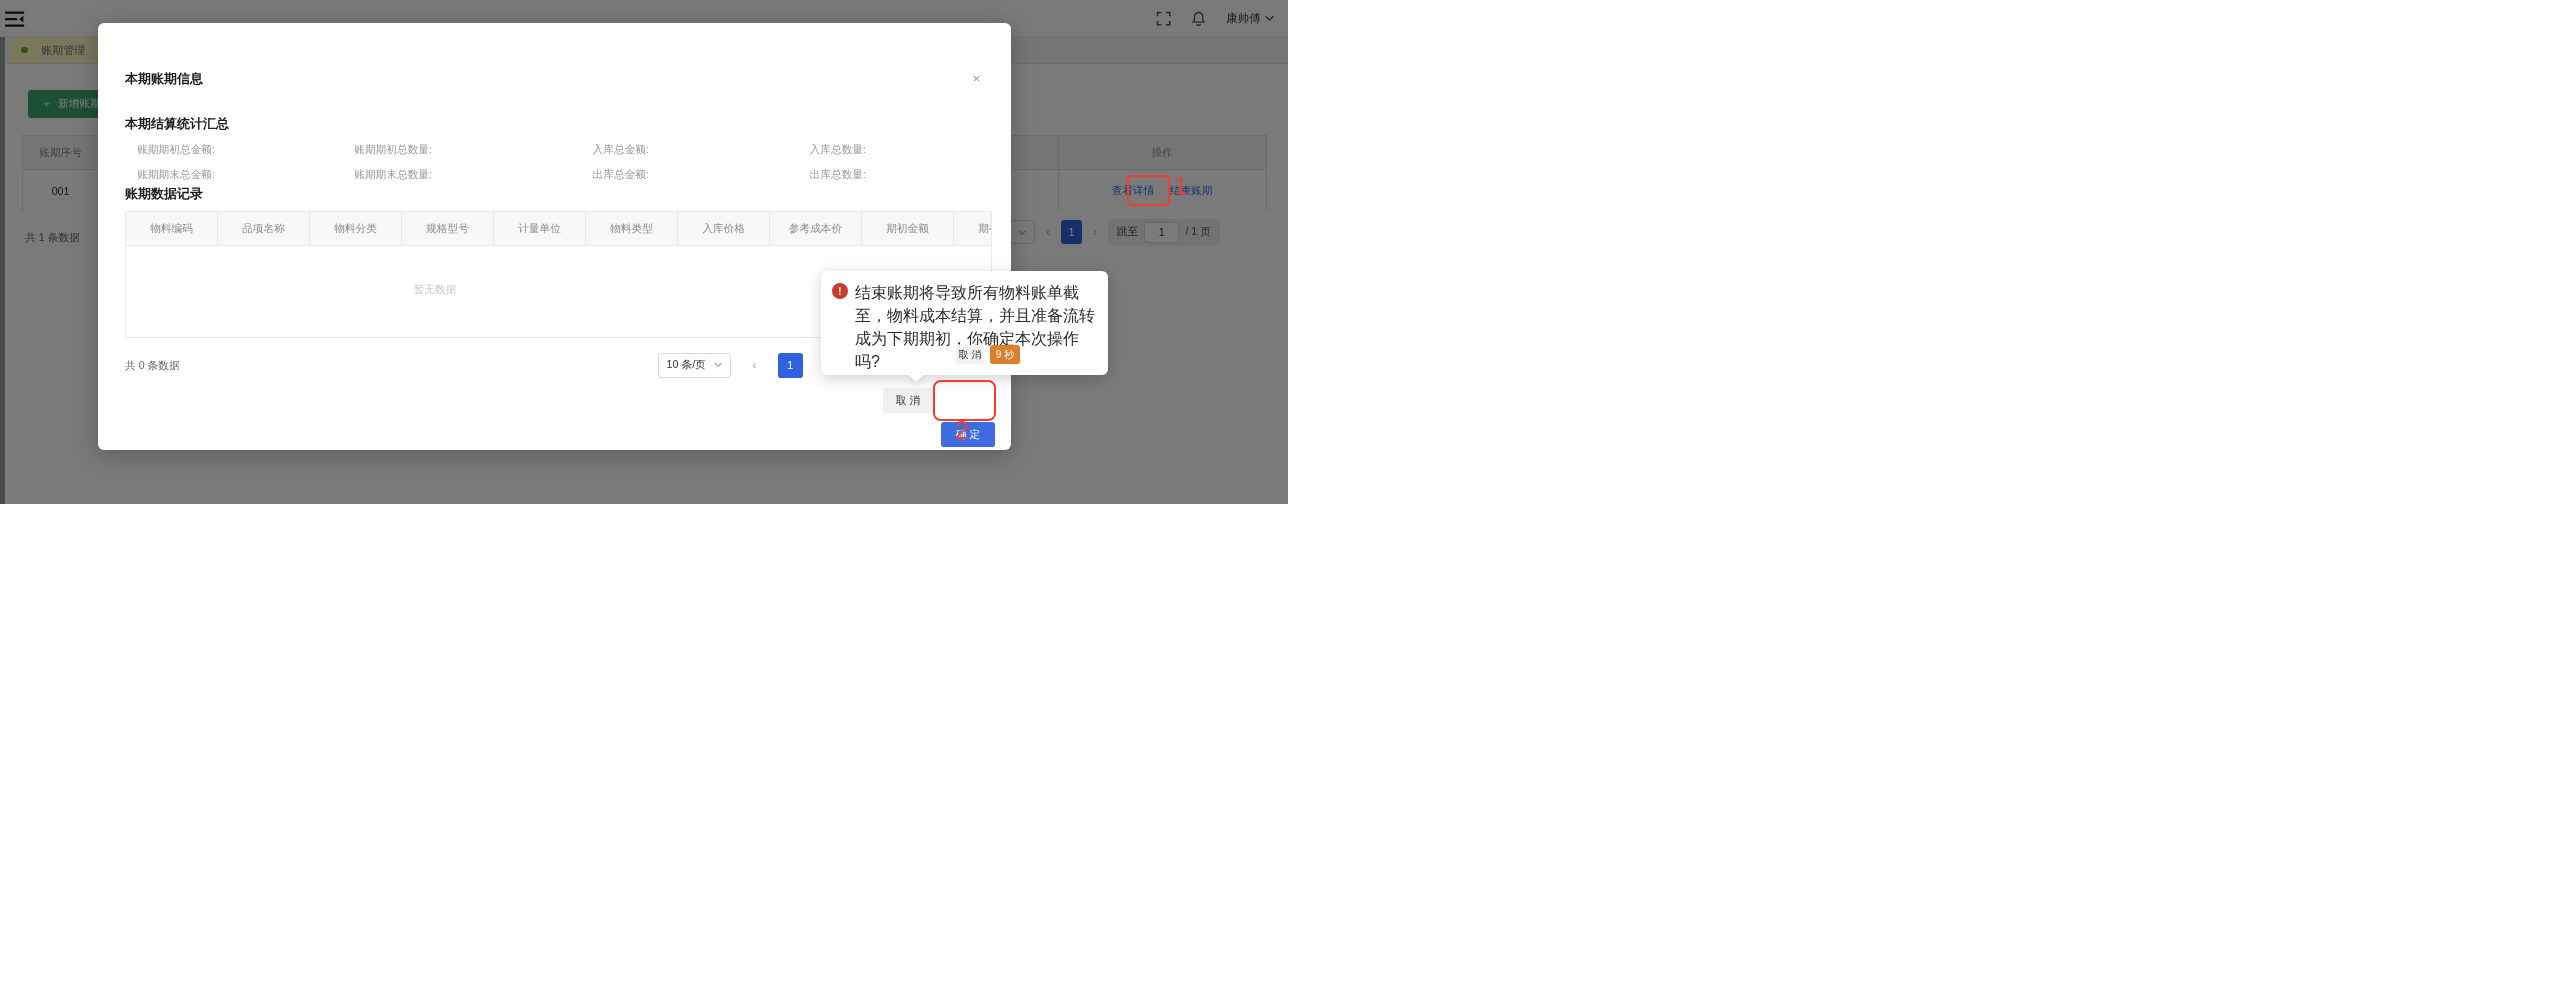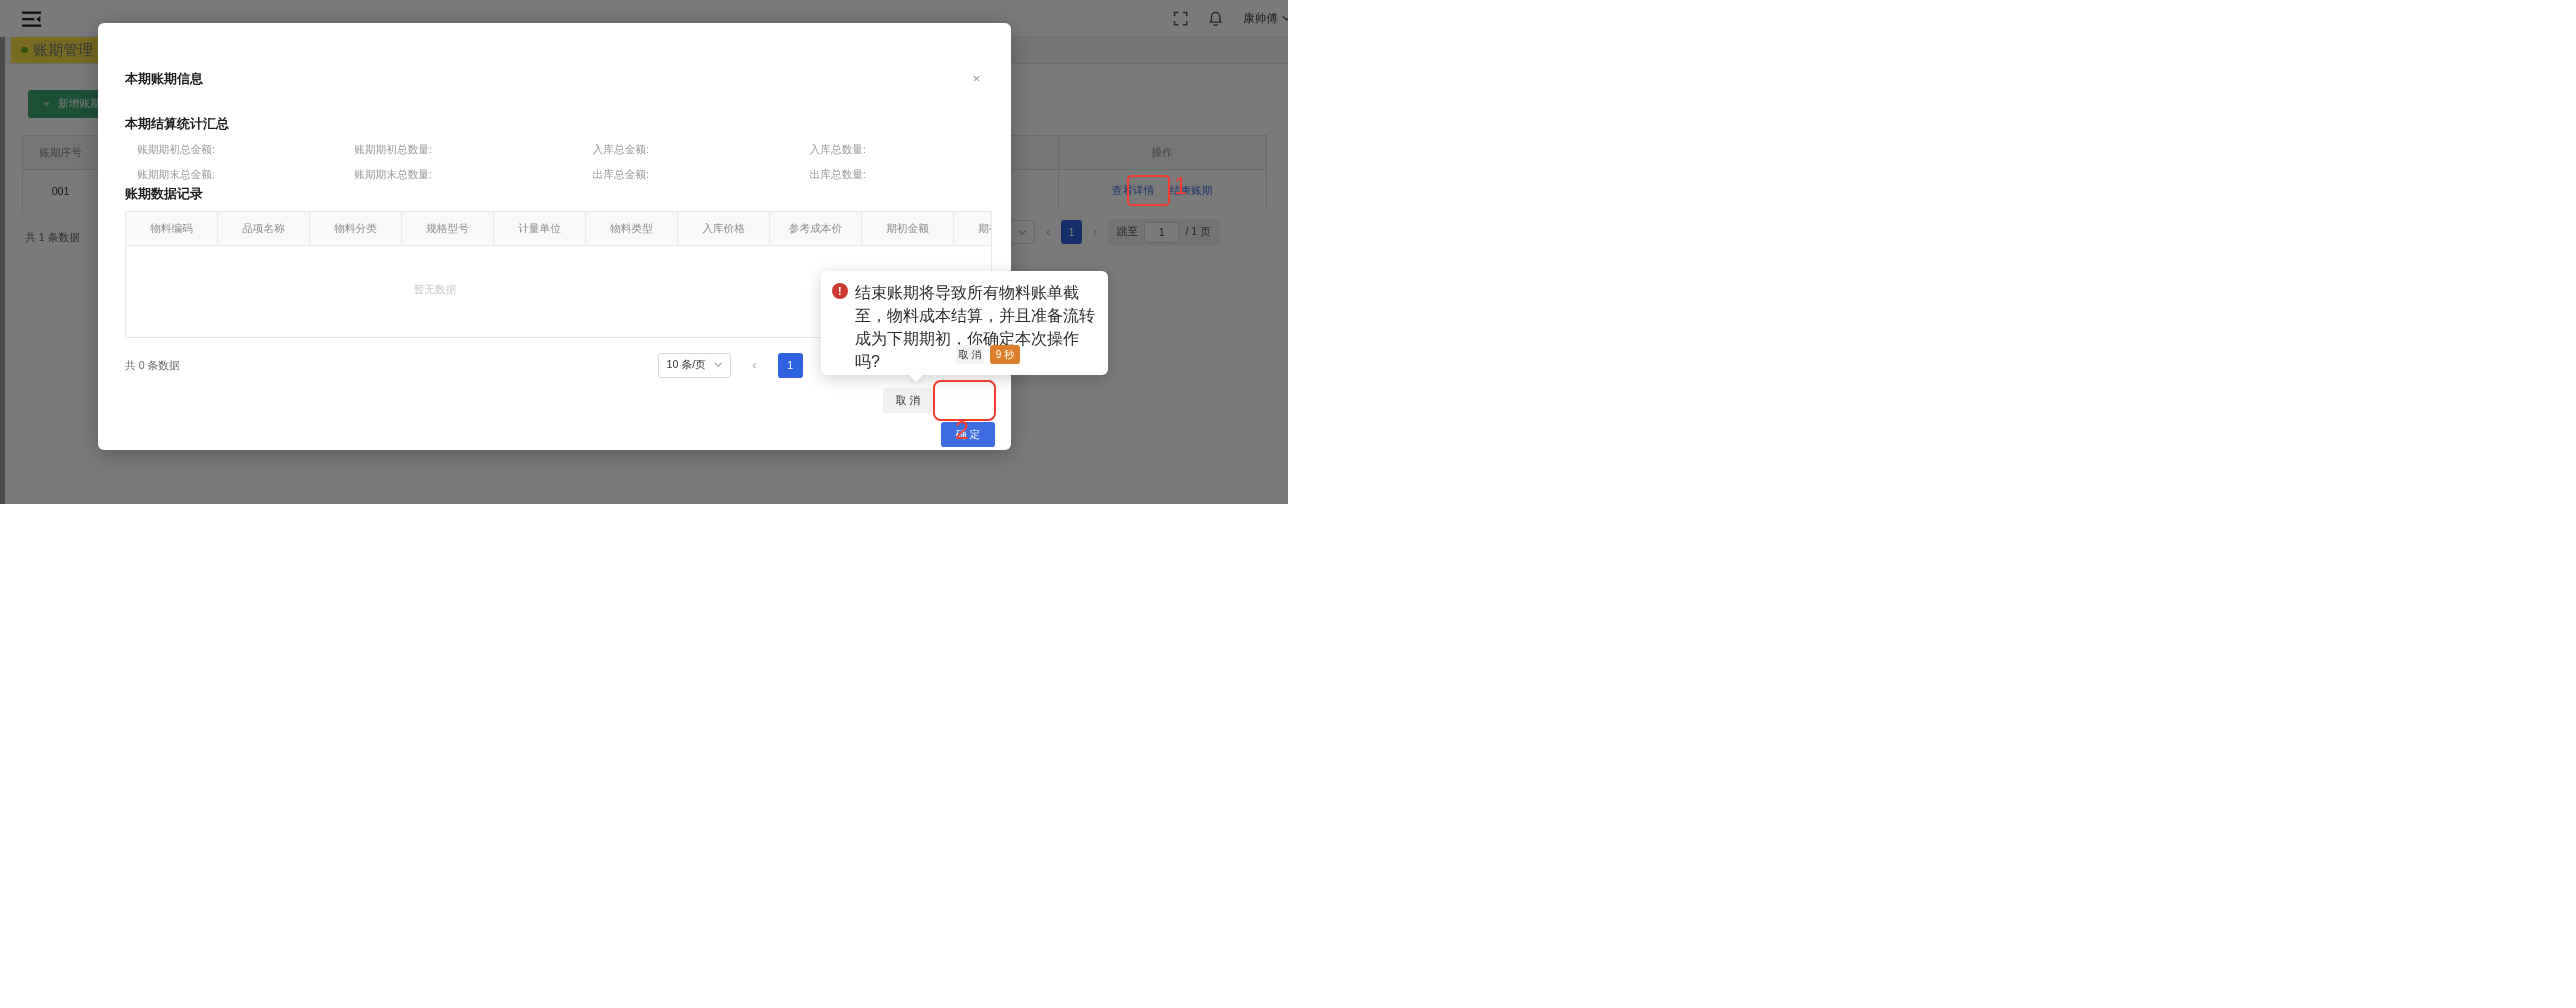--- a/index.html
+++ b/index.html
@@ -4,28 +4,28 @@
 <style>
   * { box-sizing: border-box; margin: 0; padding: 0; }
   html,body { width:1288px; height:504px; }
   body {
     position: relative; overflow: hidden;
     font-family: "Liberation Sans", "DejaVu Sans", sans-serif;
     font-size: 10.7px; color: #333; background: #fff;
   }
 
   
-  .app-header { position:absolute; left:0; top:0; width:1288px; height:37px; background:#fff; border-bottom:0.8px solid #ededed; z-index:1;margin-left:17px; }
+  .app-header { position:absolute; left:0; top:0; width:1288px; height:37px; background:#fff; border-bottom:0.8px solid #ededed; z-index:1; }
   .menu-fold { position:absolute; left:5.3px; top:10px; width:20px; height:18.3px; cursor:pointer; }
   .hdr-right { position:absolute; right:13.7px; top:0; height:37px; display:flex; align-items:center; gap:20px; }
   .hdr-icon { width:15.3px; height:15.3px; color:#4e5969; }
   .hdr-user { display:flex; align-items:center; gap:4.6px; font-size:11.4px; color:#333; cursor:pointer; }
 
   .tab-strip { position:absolute; left:4.6px; top:37px; width:1283px; height:27px; background:#f3f4f5; border-bottom:0.8px solid #e3e3e3; z-index:1; }
-  .tab-item { position:absolute; left:6.1px; top:0; height:26px; padding:0 21.4px 0 10.7px; background:#fde047; border-right:0.8px solid #e3e3e3; display:flex; align-items:center; gap:5px; font-size:15px; color:#777; }
+  .tab-item { position:absolute; left:6.1px; top:0; height:26px; padding:0 21.4px 0 10.7px; background:#fef9c3; border-right:0.8px solid #e3e3e3; display:flex; align-items:center; gap:13px; font-size:11px; color:#777; }
   .tab-dot { width:6.9px; height:6.9px; border-radius:50%; background:#69ab26; }
   .side-strip { position:absolute; left:0; top:37px; width:4.6px; height:467px; background:#9b9b9b; z-index:1; }
 
   .page-content { position:absolute; left:4.6px; top:64px; width:1283px; height:440px; background:#ffffff; z-index:1; }
   .add-btn { position:absolute; left:23px; top:26px; height:27.5px; padding:0 13.7px; background:#3da56f; color:#fff; border:none; border-radius:3.1px; font-size:10.7px; display:flex; align-items:center; gap:6.1px; cursor:pointer; }
 
   .bg-table { position:absolute; left:17px; top:71px; width:1245px; height:76px; border:0.8px solid #e0e0e0; }
   .bg-th-row { position:absolute; left:0; top:0; width:100%; height:34px; background:#f5f6f7; border-bottom:0.8px solid #e0e0e0; }
   .bg-td-row { position:absolute; left:0; top:34px; width:100%; height:41px; background:#fff; }
   .bg-col-seq { position:absolute; left:0; top:0; width:77px; height:100%; border-right:0.8px solid #e0e0e0; display:flex; align-items:center; justify-content:center; }

